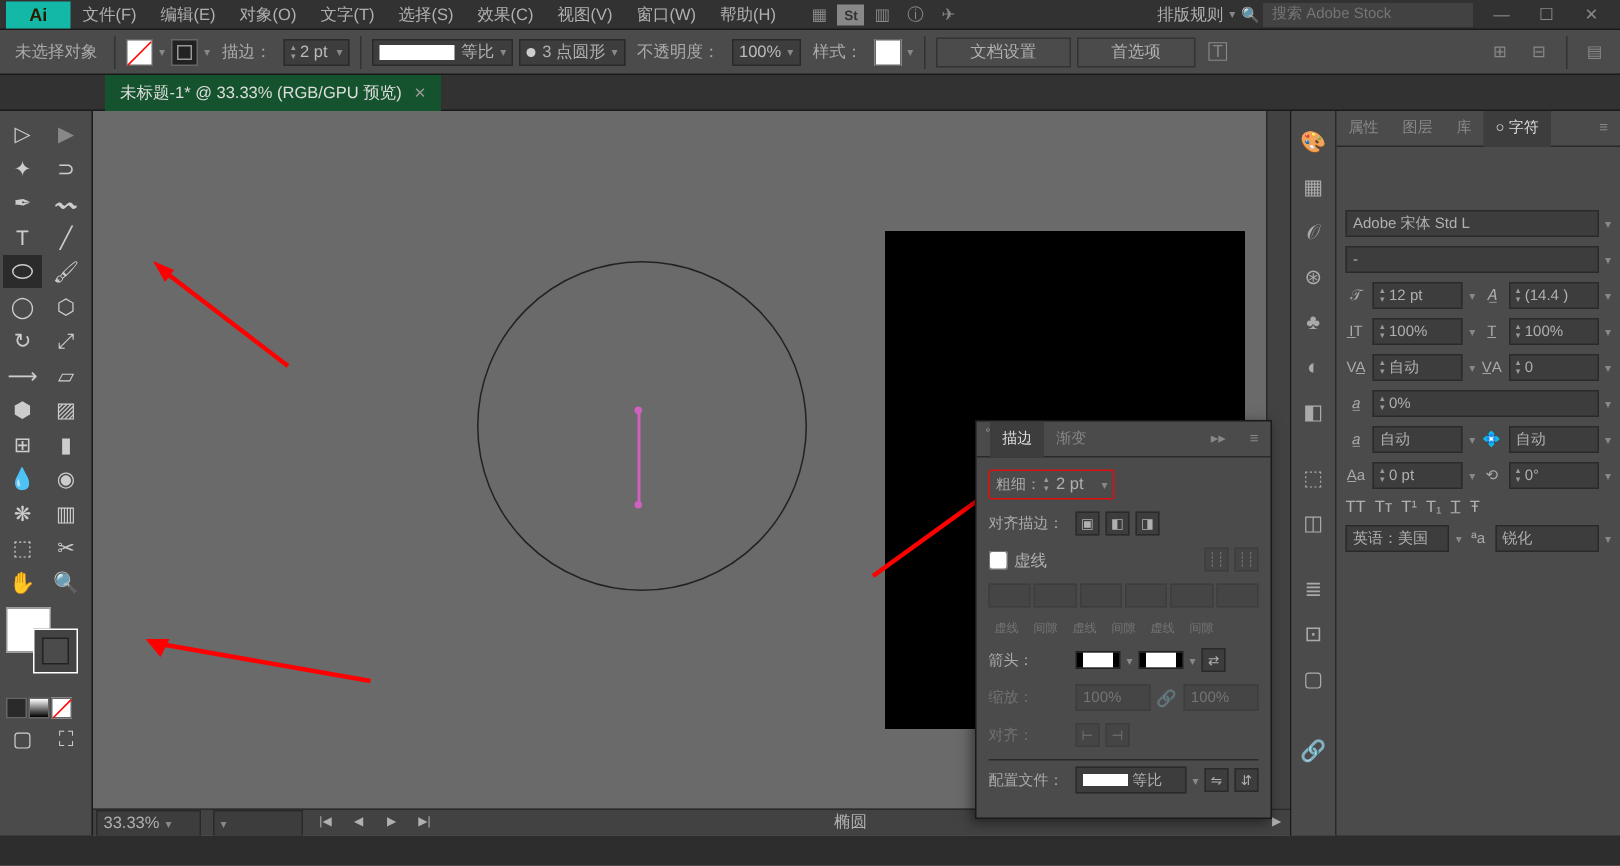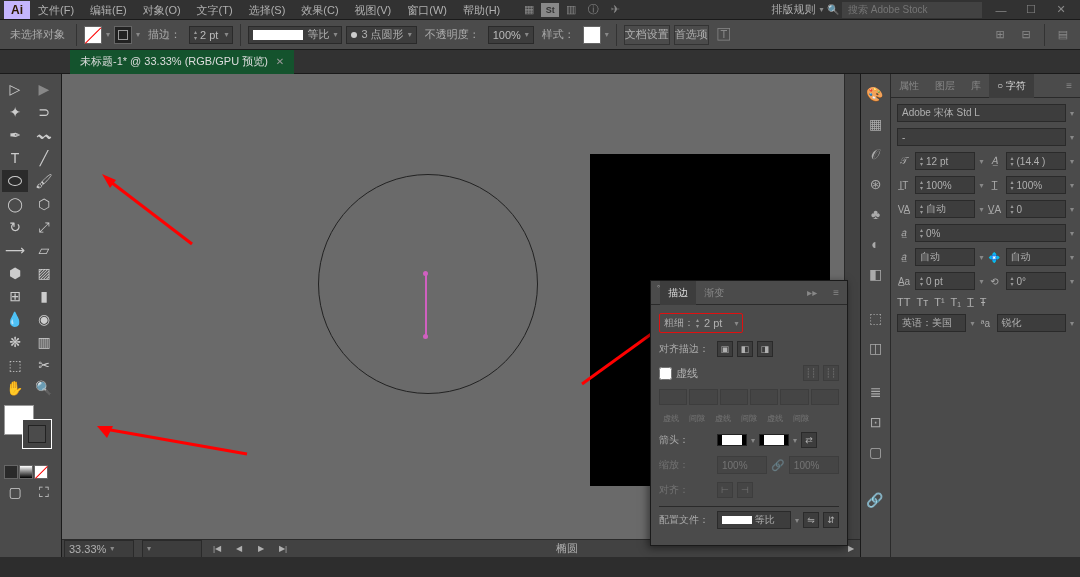--- a/index.html
+++ b/index.html
@@ -1,36 +1,36 @@
 <!DOCTYPE html>
 <html><head>
   <meta charset="utf-8">
   <style>
     * { margin: 0; padding: 0; box-sizing: border-box; font-family: "Microsoft YaHei", sans-serif; }
     body { background: #2d2d2d; color: #b0b0b0; font-size: 11px; width: 1080px; height: 577px; overflow: hidden; position: relative; }
     
     .titlebar { height: 20px; background: #323232; display: flex; align-items: center; padding: 0 4px; border-bottom: 1px solid #1a1a1a; }
-    .titlebar .logo { width: 26px; height: 18px; background: #c4b5fd; color: #2d1800; font-weight: bold; text-align: center; line-height: 18px; font-size: 12px; }
+    .titlebar .logo { width: 43px; height: 18px; background: #14b8a6; color: #2d1800; font-weight: bold; text-align: center; line-height: 18px; font-size: 12px; }
     .menu-item { padding: 0 8px; cursor: pointer; height: 20px; line-height: 20px; }
     .tb-spacer { flex: 1; }
     .tb-icon { width: 20px; height: 18px; display: flex; align-items: center; justify-content: center; margin: 0 1px; color: #888; }
     .tb-search { width: 140px; height: 16px; background: #424242; border: none; color: #888; padding: 0 6px; font-size: 10px; margin-right: 4px; }
     .win-controls { display: flex; }
     .win-btn { width: 30px; height: 18px; display: flex; align-items: center; justify-content: center; color: #888; }
     
     .controlbar { height: 30px; background: #4b4b4b; display: flex; align-items: center; padding: 0 6px; border-bottom: 1px solid #1a1a1a; gap: 4px; }
     .cb-label { color: #aaa; margin: 0 4px; }
     .swatch { width: 18px; height: 18px; border: 1px solid #666; display: inline-block; position: relative; }
     .swatch.black-fill::after { content:""; position:absolute; inset:3px; border:1px solid #999; }
     .cb-sep { width: 1px; height: 22px; background: #333; margin: 0 3px; }
     .cb-input { height: 18px; background: #3d3d3d; border: 1px solid #2a2a2a; color: #bbb; padding: 0 4px; display: flex; align-items: center; }
     .cb-sample { width: 50px; height: 10px; display: inline-block; }
     .cb-dropdown { height: 18px; background: #3d3d3d; border: 1px solid #2a2a2a; padding: 0 4px; display: flex; align-items: center; gap: 4px; }
     .chev { font-size: 8px; color: #888; }
-    .cb-btn { height: 20px; padding: 0 0; background: #4b4b4b; border: 1px solid #333; display: flex; align-items: center; }
+    .cb-btn { height: 20px; padding: 0 22px; background: #4b4b4b; border: 1px solid #333; display: flex; align-items: center; }
     .stepper { display:flex; flex-direction:column; font-size:6px; line-height:6px; margin-right:3px; color:#999;}
     
     .tabbar { height: 24px; background: #323232; display: flex; align-items: center; padding-left: 70px; border-bottom: 1px solid #1a1a1a; }
     .file-tab { height: 24px; padding: 0 10px; background: #14532d; display: flex; align-items: center; gap: 8px; color: #ddd; }
     .tab-close { font-size: 10px; color: #999; }
     
     .main-area { display: flex; height: 483px; }
     
     .tools-left { width: 62px; background: #4b4b4b; border-right: 1px solid #1a1a1a; padding: 4px 2px; }
     .tool-grid { display: grid; grid-template-columns: 1fr 1fr; gap: 1px; }
@@ -42,28 +42,28 @@
     .stroke-sw { position: absolute; width: 30px; height: 30px; background: #434343; left: 20px; top: 14px; border: 1px solid #fff; }
     .stroke-sw::after { content:""; position:absolute; inset: 5px; background: #4b4b4b; border: 1px solid #222;}
     .small-sw-row { position:absolute; bottom:-8px; left:2px; display:flex; gap:1px;}
     .small-sw-row .sw { width:14px; height:14px; border:1px solid #666;}
     
     .canvas-wrap { flex: 1; background: #6a6a6a; position: relative; overflow: hidden; }
     .black-rect { position: absolute; left: 528px; top: 80px; width: 240px; height: 332px; background: #000; }
     .circle { position: absolute; left: 256px; top: 100px; width: 220px; height: 220px; border: 1px solid #222; border-radius: 50%; }
     .bar-hl { position: absolute; left: 363px; top: 199px; width: 2px; height: 64px; background: #d060c0; }
     .endpoint { width: 5px; height: 5px; background: #d060c0; border-radius: 50%; position: absolute; left: -2px;}
-    .scrollbar-h { position: absolute; bottom: 0; left: 0; right: 0; height: 18px; background: #424242; display: flex; align-items: center; padding: 0 2px; gap: 8px; border-top: 1px solid #2a2a2a;}
+    .scrollbar-h { position: absolute; bottom: 0; left: 0; right: 0; height: 18px; background: #424242; display: flex; align-items: flex-start; padding: 0 2px; gap: 8px; border-top: 1px solid #2a2a2a;}
     .scrollbar-v { position: absolute; top: 0; bottom: 18px; right: 0; width: 16px; background: #424242; border-left:1px solid #2a2a2a;}
     .sb-btn { width: 14px; height: 14px; display:flex; align-items:center; justify-content:center; font-size:8px;}
     
     .right-dock { width: 220px; background: #4b4b4b; border-left: 1px solid #1a1a1a; display: flex; }
     .dock-icons { width: 30px; background: #4b4b4b; display: flex; flex-direction: column; align-items: center; padding-top: 8px; gap: 6px; border-right: 1px solid #2a2a2a;}
     .dock-icons .dicon { width: 24px; height: 24px; display:flex; align-items:center; justify-content:center; color:#aaa; font-size:14px;}
-    .dock-panels { flex: 1; display: flex; flex-direction: column; }
+    .dock-panels { flex: 1; display: flex; flex-direction: column; gap: 36px; }
     .panel-tabrow { height: 24px; display: flex; border-bottom: 1px solid #2a2a2a; }
     .ptab { padding: 0 8px; height: 24px; line-height: 24px; color: #888; font-size: 10px;}
     .ptab.active { background: #3d3d3d; color: #ddd; }
     .panel-body { padding: 6px; }
     .prow { display: flex; align-items: center; gap: 4px; margin-bottom: 6px; }
     .pfield { flex:1; height: 18px; background: #3d3d3d; border: 1px solid #2a2a2a; display: flex; align-items: center; padding: 0 4px; font-size: 10px; }
     .plabel { font-size:10px; color:#aaa; width:14px; text-align:center;}
     
     .stroke-popup { position: absolute; left: 650px; top: 280px; width: 198px; background: #4b4b4b; border: 1px solid #1a1a1a; box-shadow: -2px 2px 8px rgba(0,0,0,0.5); z-index: 100; }
     .stroke-popup .panel-tabrow { border-bottom: 1px solid #2a2a2a;}

